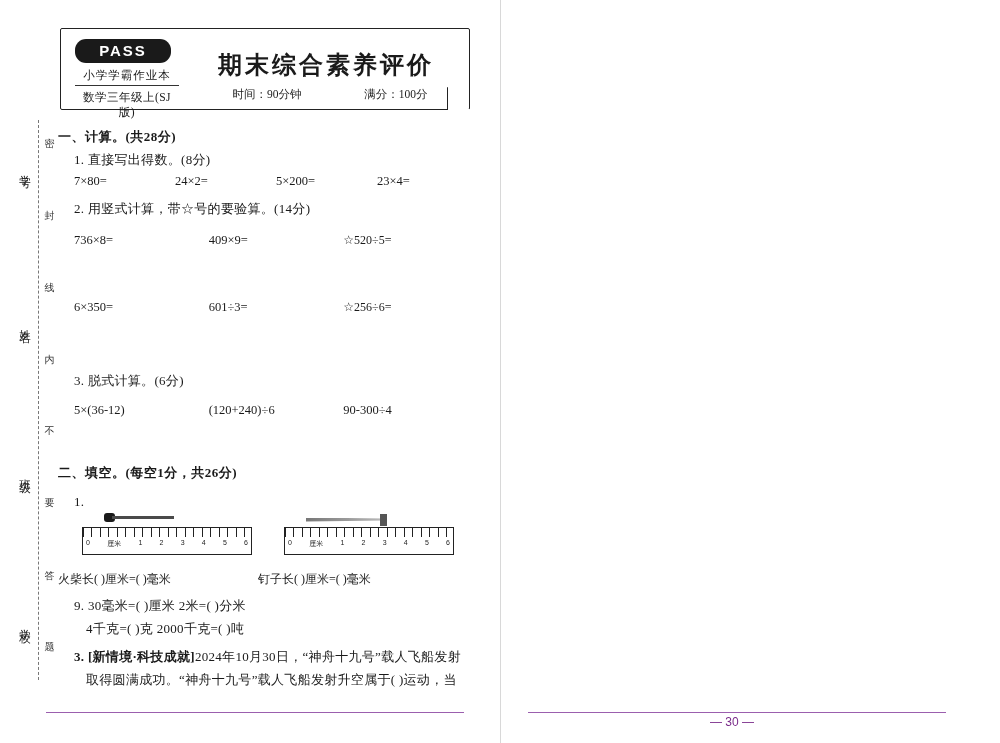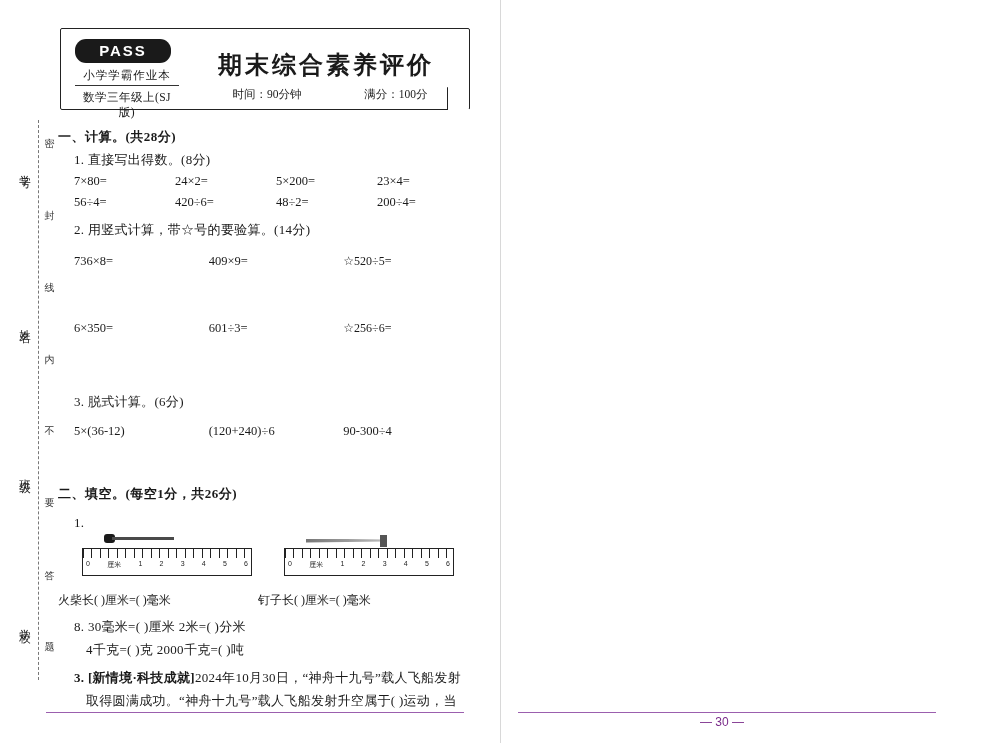--- a/index.html
+++ b/index.html
@@ -14,21 +14,21 @@
     position: relative;
     width: 1000px; height: 743px;
     overflow: hidden;
   }
   .col {
     position: absolute;
     top: 0;
     height: 743px;
   }
   .col-left { left: 0; width: 500px; }
-  .col-right { left: 472px; width: 500px; }
+  .col-right { left: 482px; width: 500px; }
 
   
   .spine {
     position: absolute;
     left: 500px; top: 0; bottom: 0;
     width: 1px;
     background: #d8d8d8;
   }
 
   
@@ -289,26 +289,20 @@
     <div class="body-left">
 
       <div class="sec-title">一、计算。(共28分)</div>
 
       <div class="q indent">1. 直接写出得数。(8分)</div>
       <div class="row4">
         <div>7×80=</div>
         <div>24×2=</div>
         <div>5×200=</div>
         <div>23×4=</div>
-      </div>
-      <div class="row4">
-        <div>56÷4=</div>
-        <div>420÷6=</div>
-        <div>48÷2=</div>
-        <div>200÷4=</div>
       </div>
 
       <div class="q indent" style="margin-top:10px;">2. 用竖式计算，带☆号的要验算。(14分)</div>
       <div class="row3" style="margin-top:14px;">
         <div>736×8=</div>
         <div>409×9=</div>
         <div class="star">☆520÷5=</div>
       </div>
       <div class="row3" style="margin-top:52px;">
         <div>6×350=</div>
@@ -362,21 +356,21 @@
             <span>6</span>
           </div>
         </div>
       </div>
 
       <div class="ruler-labels">
         <div>火柴长(    )厘米=(    )毫米</div>
         <div>钉子长(    )厘米=(    )毫米</div>
       </div>
 
-      <div class="q indent" style="margin-top:8px;">8. 30毫米=(     )厘米                2米=(     )分米</div>
+      <div class="q indent" style="margin-top:8px;">9. 30毫米=(     )厘米                2米=(     )分米</div>
       <div class="q indent2">4千克=(     )克                     2000千克=(     )吨</div>
 
       <div class="q indent" style="margin-top:8px;">
         <span class="q-num">3. [新情境·科技成就]</span><span>2024年10月30日，“神舟十九号”载人飞船发射</span>
       </div>
       <div class="q indent2">取得圆满成功。“神舟十九号”载人飞船发射升空属于(     )运动，当</div>
     </div>
 
     <div class="footer-rule"></div>
   </div>

